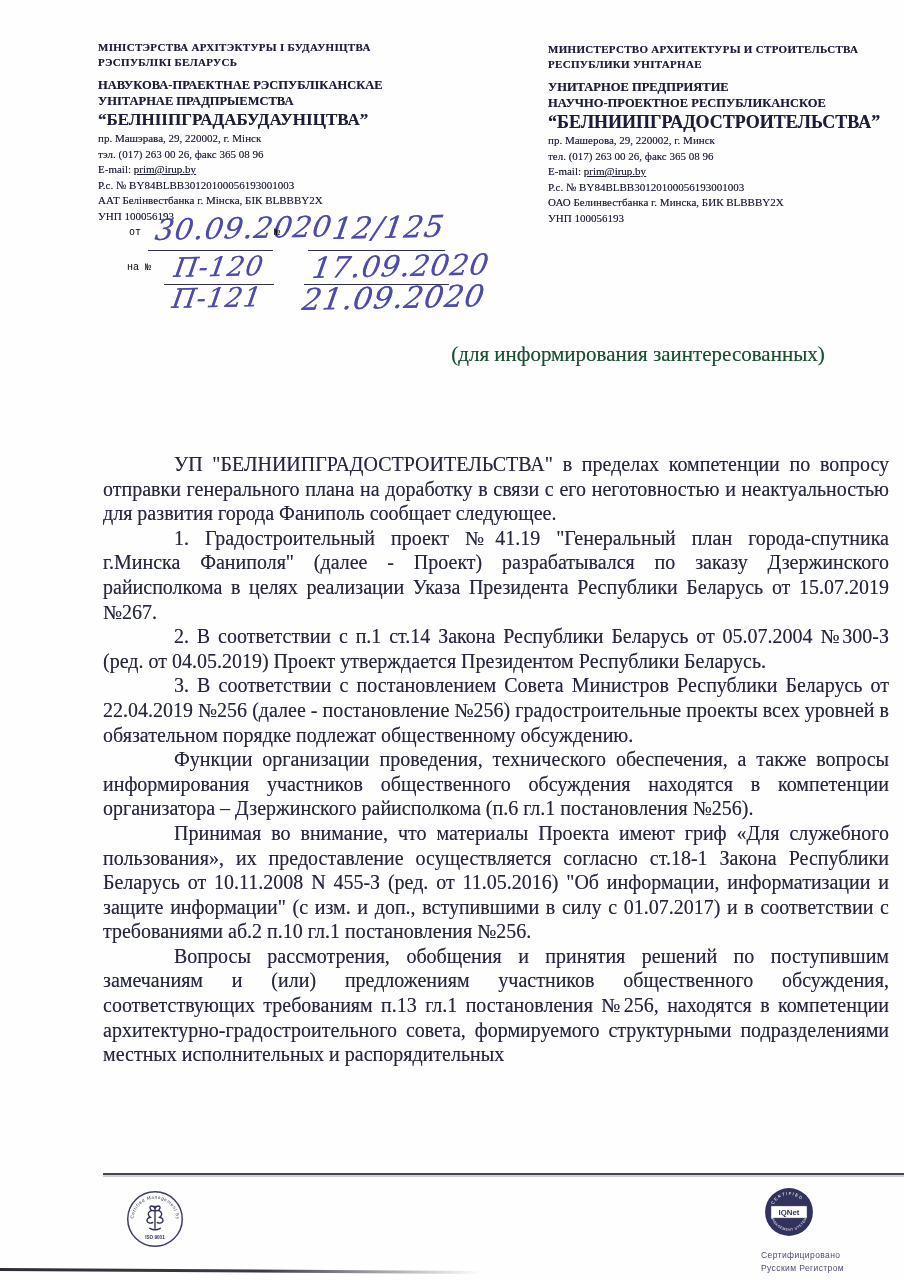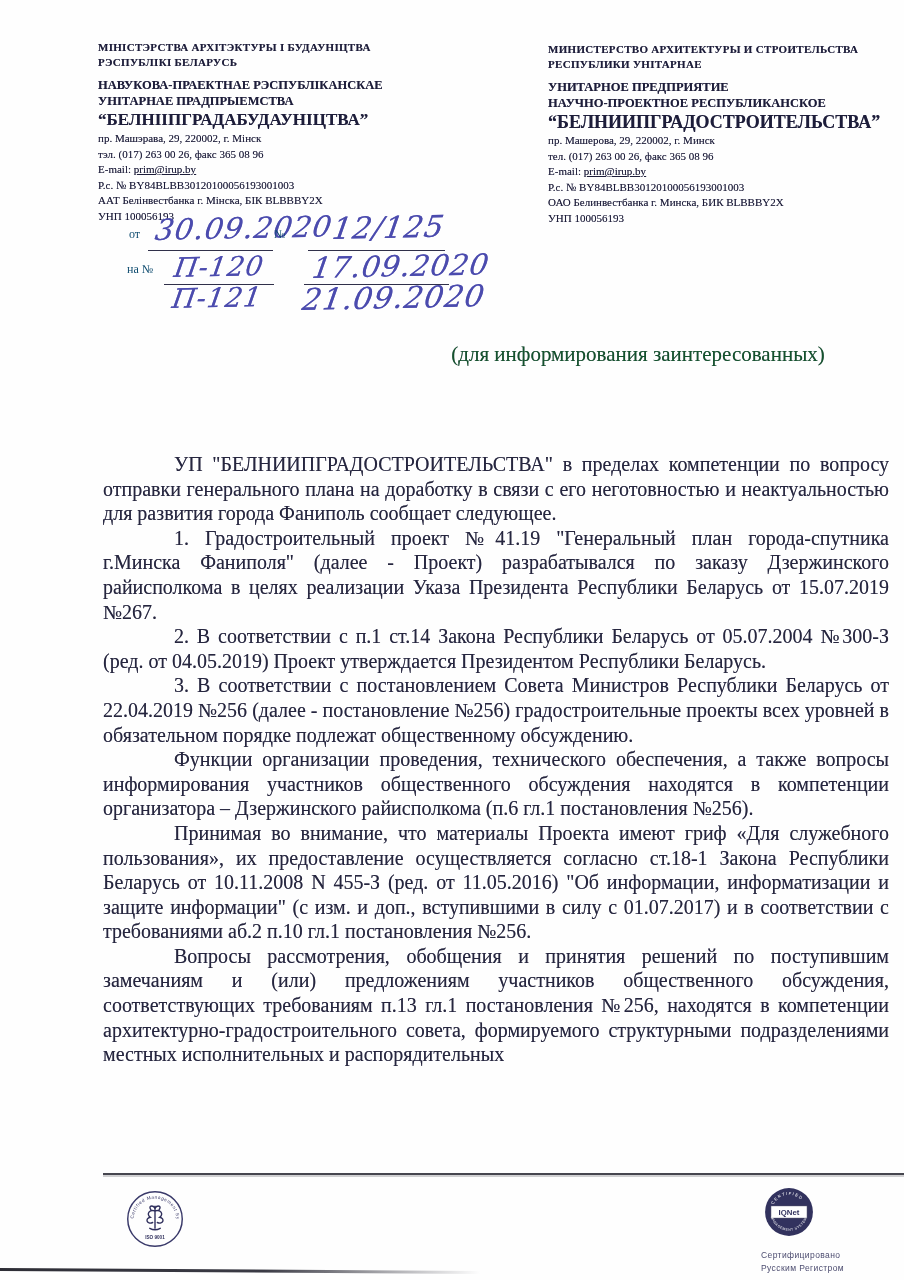--- a/index.html
+++ b/index.html
@@ -15,21 +15,21 @@
   .lh-right{left:548px;top:42px;width:352px;}
   .lh-ministry{font-weight:bold;font-size:11px;line-height:15px;letter-spacing:.3px;}
   .lh-org{font-weight:bold;font-size:12.5px;line-height:16px;margin-top:0;}
   .lh-gap{height:7px;}
   .lh-company{font-weight:bold;font-size:17px;line-height:22px;white-space:nowrap;}
   .lh-right .lh-company{font-size:18px;}
   .lh-contact{font-size:11px;line-height:15.6px;white-space:nowrap;}
   .b{font-weight:normal;}
   .u{text-decoration:underline;}
   
-  .ref-label{position:absolute;font-size:12px;color:#0c4a6e;}
+  .ref-label{position:absolute;font-size:10px;color:#000000;font-family:Liberation Mono, monospace;}
   .hw{
     position:absolute;font-family:"DejaVu Serif",serif;font-style:italic;
     color:#4b4bae;white-space:nowrap;letter-spacing:1px;
     transform:skewX(-10deg) rotate(-1.2deg);transform-origin:left bottom;
     text-shadow:0 0 .6px rgba(75,75,174,.7);
   }
   .ref-line{position:absolute;height:0;border-bottom:1.6px solid #30304a;}
   
   .note{
     position:absolute;top:342px;right:16px;width:500px;text-align:center;

